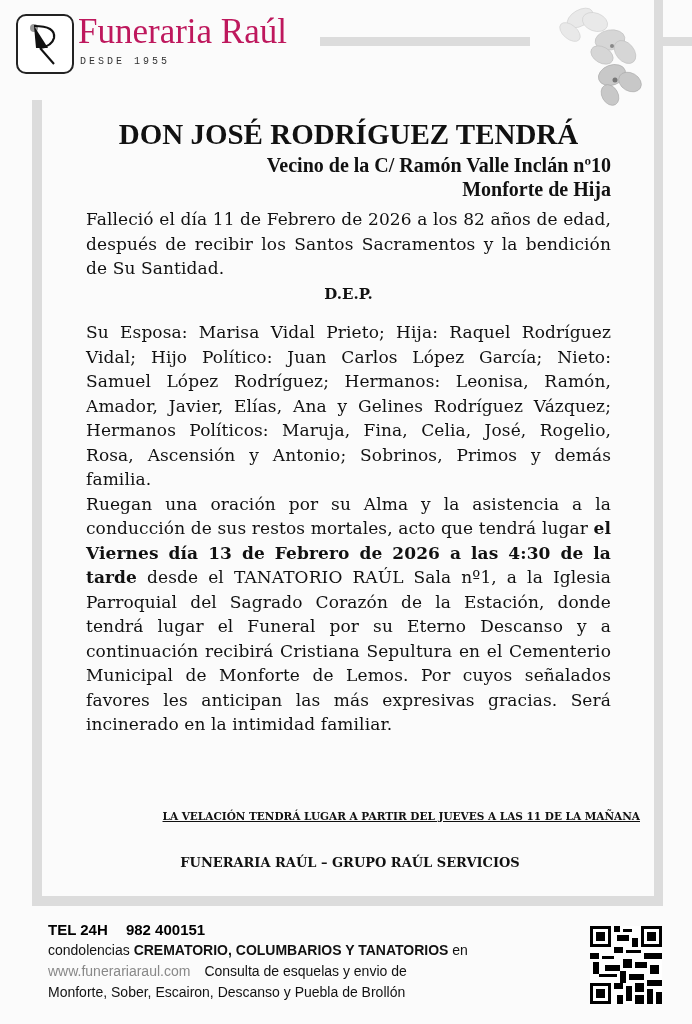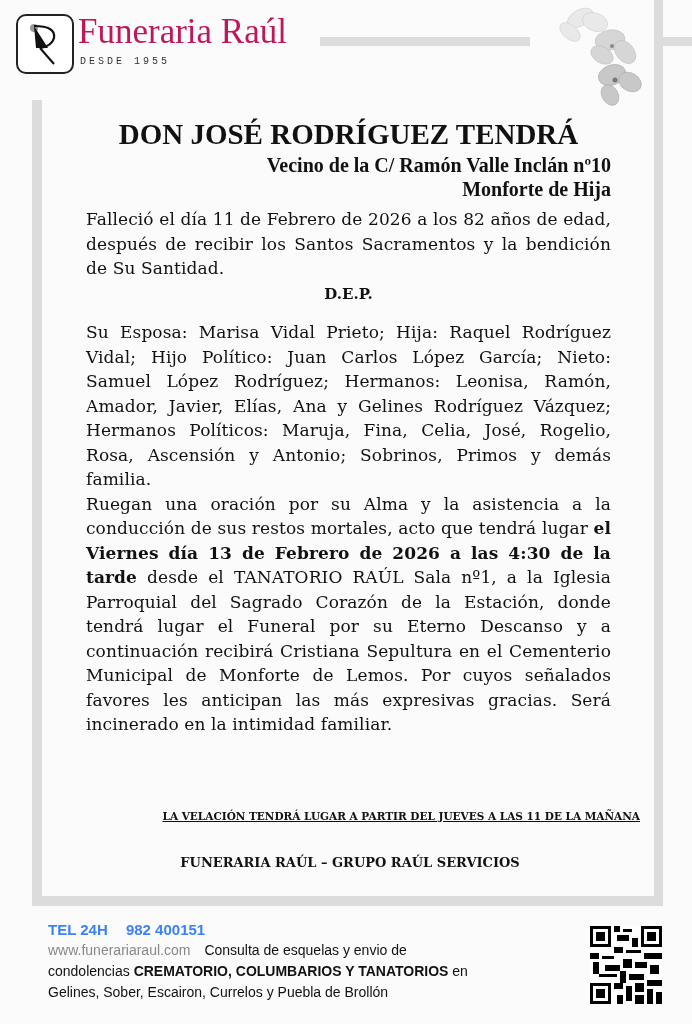--- a/index.html
+++ b/index.html
@@ -44,21 +44,21 @@
     .velacion {
       position:absolute; left:60px; width:580px; top:810px; text-align:right;
       font-family:"DejaVu Serif", serif; font-weight:bold; font-size:10.5px;
       text-decoration:underline;
     }
     .grupo {
       position:absolute; left:60px; width:580px; top:855px; text-align:center;
       font-family:"DejaVu Serif", serif; font-weight:bold; font-size:13px;
     }
     .footer { position:absolute; left:48px; top:920px; width:520px; font-family:"Liberation Sans", sans-serif; }
-    .tel { font-weight:bold; font-size:15px; line-height:20px; color:#3b82f6; }
+    .tel { font-weight:bold; font-size:15px; line-height:20px; color:#000000; }
     .tel span + span { margin-left:14px; }
     .foot-line { font-size:14px; line-height:21px; color:#111; white-space:nowrap; }
     .web { color:#888; margin-right:14px; }
     .qr { position:absolute; left:590px; top:925px; width:72px; height:80px; }
   </style>
 </head>
 <body>
 
 <div class="frame-bar" style="left:320px; top:37px; width:210px; height:9px;"></div>
 <div class="frame-bar" style="left:660px; top:37px; width:32px; height:9px;"></div>
@@ -112,26 +112,26 @@
 
 <div class="velacion">LA VELACIÓN TENDRÁ LUGAR A PARTIR DEL JUEVES A LAS 11 DE LA MAÑANA</div>
 <div class="grupo">FUNERARIA RAÚL – GRUPO RAÚL SERVICIOS</div>
 
 <div class="footer">
   <div class="tel">
     <span>TEL 24H</span>
     <span>982 400151</span>
   </div>
   <div class="foot-line">
+    <span>condolencias </span><span class="strong">CREMATORIO, COLUMBARIOS Y TANATORIOS</span><span> en</span>
+  </div>
+  <div class="foot-line">
     <span class="web">www.funerariaraul.com</span><span>Consulta de esquelas y envio de</span>
   </div>
-  <div class="foot-line">
-    <span>condolencias </span><span class="strong">CREMATORIO, COLUMBARIOS Y TANATORIOS</span><span> en</span>
-  </div>
-  <div class="foot-line">Gelines, Sober, Escairon, Currelos y Puebla de Brollón</div>
+  <div class="foot-line">Monforte, Sober, Escairon, Descanso y Puebla de Brollón</div>
 </div>
 
 <svg class="qr" viewBox="0 0 24 26">
   <rect x="0" y="0" width="24" height="26" fill="#fff"></rect>
   <g fill="#000">
     <rect x="0" y="0" width="7" height="7"></rect>
       <rect x="1" y="1" width="5" height="5" fill="#fff"></rect>
       <rect x="2" y="2" width="3" height="3"></rect>
     <rect x="17" y="0" width="7" height="7"></rect>
       <rect x="18" y="1" width="5" height="5" fill="#fff"></rect>

